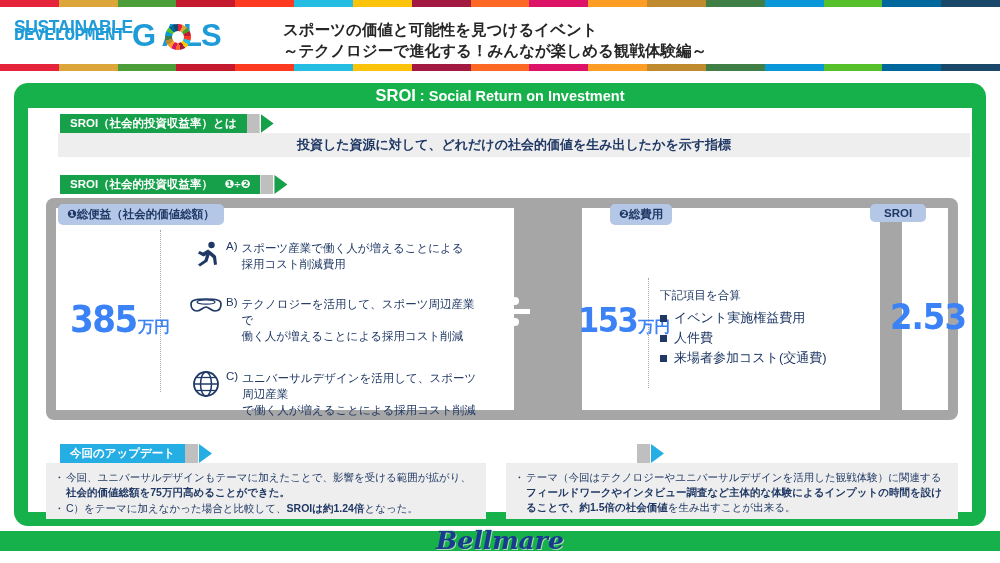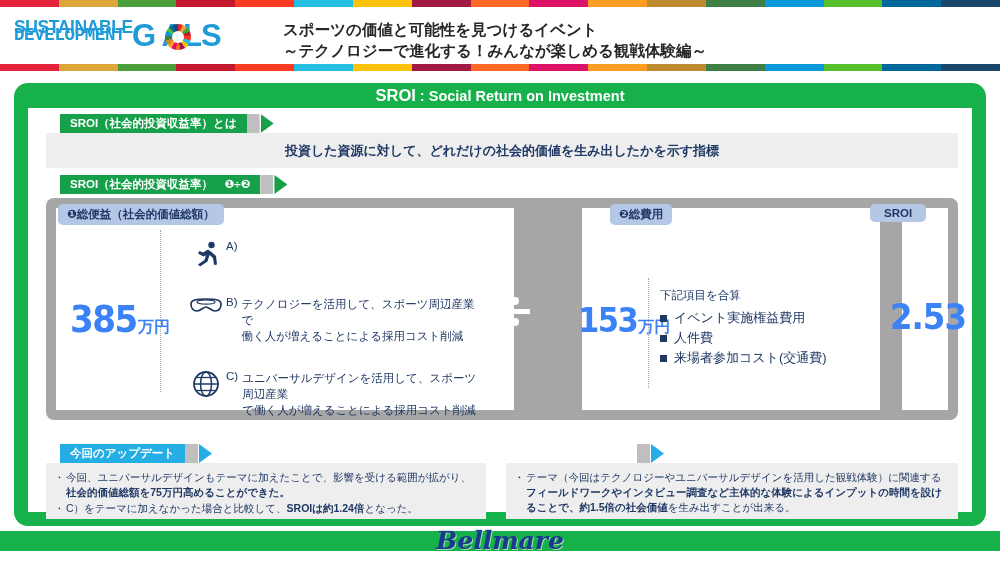--- a/index.html
+++ b/index.html
@@ -82,21 +82,21 @@
   .ribbon .arrow {
     width: 13px; margin-left: 1px;
     clip-path: polygon(0 0, 100% 50%, 0 100%);
     background: #17a04a;
   }
   .ribbon.cyan .body { background: #25aee4; }
   .ribbon.cyan .arrow { background: #25aee4; }
 
   
   #desc-band {
-    position: absolute; left: 46px; top: 133px; width: 912px; height: 35px;
+    position: absolute; left: 58px; top: 133px; width: 912px; height: 24px;
     background: #eeeeee; display: flex; align-items: center; justify-content: center;
   }
   #desc-band .t { font-size: 13px; color: #1f3864; font-weight: bold; }
 
   
   #calc-area {
     position: absolute; left: 46px; top: 198px; width: 912px; height: 222px;
     background: #a6a6a6; border-radius: 8px;
   }
   .panel {
@@ -299,20 +299,22 @@
   <div class="vdivider" id="div-cost"></div>
 
   <div class="bitem" id="bitem-a">
     <span class="icon">
       <svg width="28" height="28" viewBox="0 0 28 28">
         <circle cx="19.5" cy="5" r="3.2" fill="#1f3864"></circle>
         <path d="M16 9.5 L11 12.5 L7.5 11 L6 13.5 L11.5 16.5 L14 15.2 L12.5 20 L6 24.5 L8 26.5 L15.5 21.5 L17.5 15 L21 18 L22 25 L25 24.5 L24 16 L19.5 12 Z" fill="#1f3864"></path>
       </svg>
     </span>
     <span class="tag">A)</span>
+    <span class="txt">スポーツ産業で働く人が増えることによる
+採用コスト削減費用</span>
   </div>
 
   <div class="bitem" id="bitem-b">
     <span class="icon">
       <svg width="34" height="24" viewBox="0 0 34 24">
         <path d="M2 8 C2 4 7 3 17 3 C27 3 32 4 32 8 C32 12 30 15 26 15 C22 15 20 11 17 11 C14 11 12 15 8 15 C4 15 2 12 2 8 Z" fill="none" stroke="#1f3864" stroke-width="1.7"></path>
         <ellipse cx="17" cy="6" rx="9" ry="2.2" fill="none" stroke="#1f3864" stroke-width="1.2"></ellipse>
       </svg>
     </span>
     <span class="tag">B)</span>

